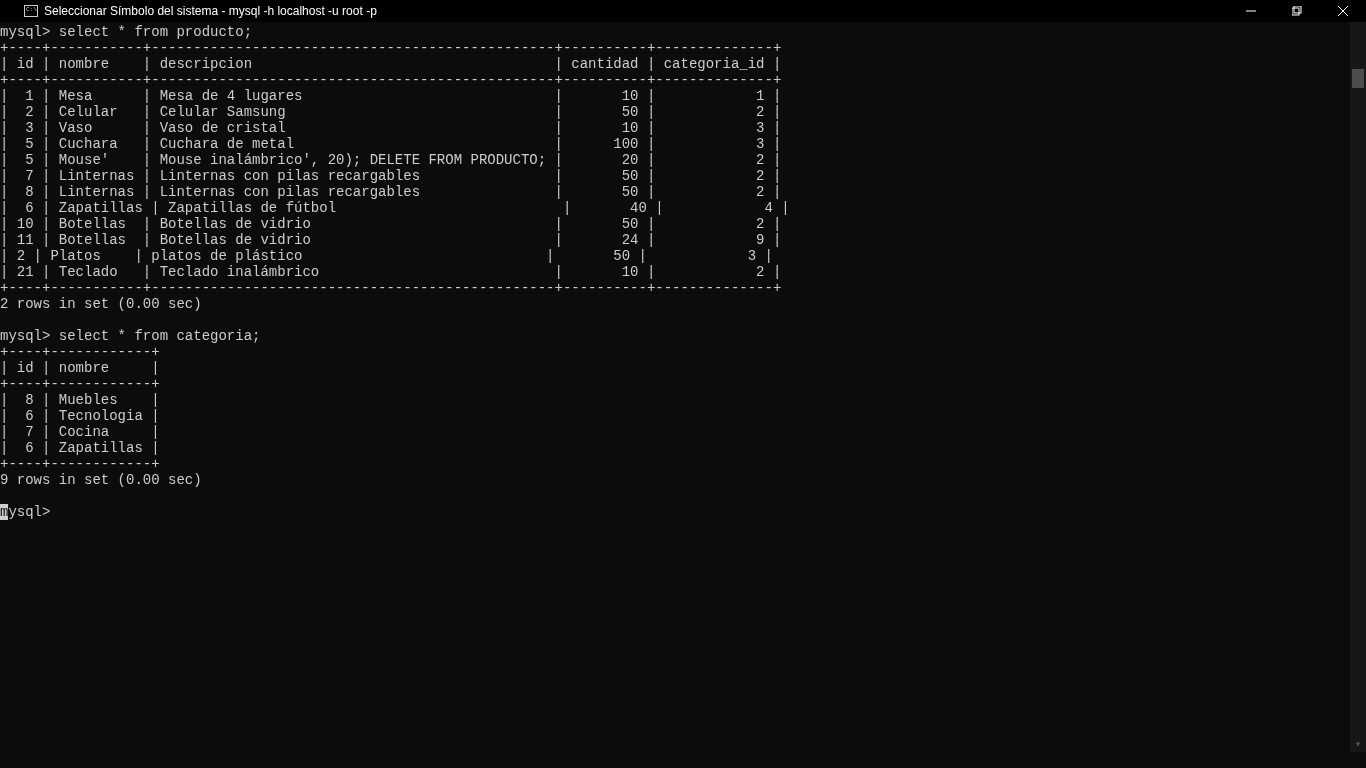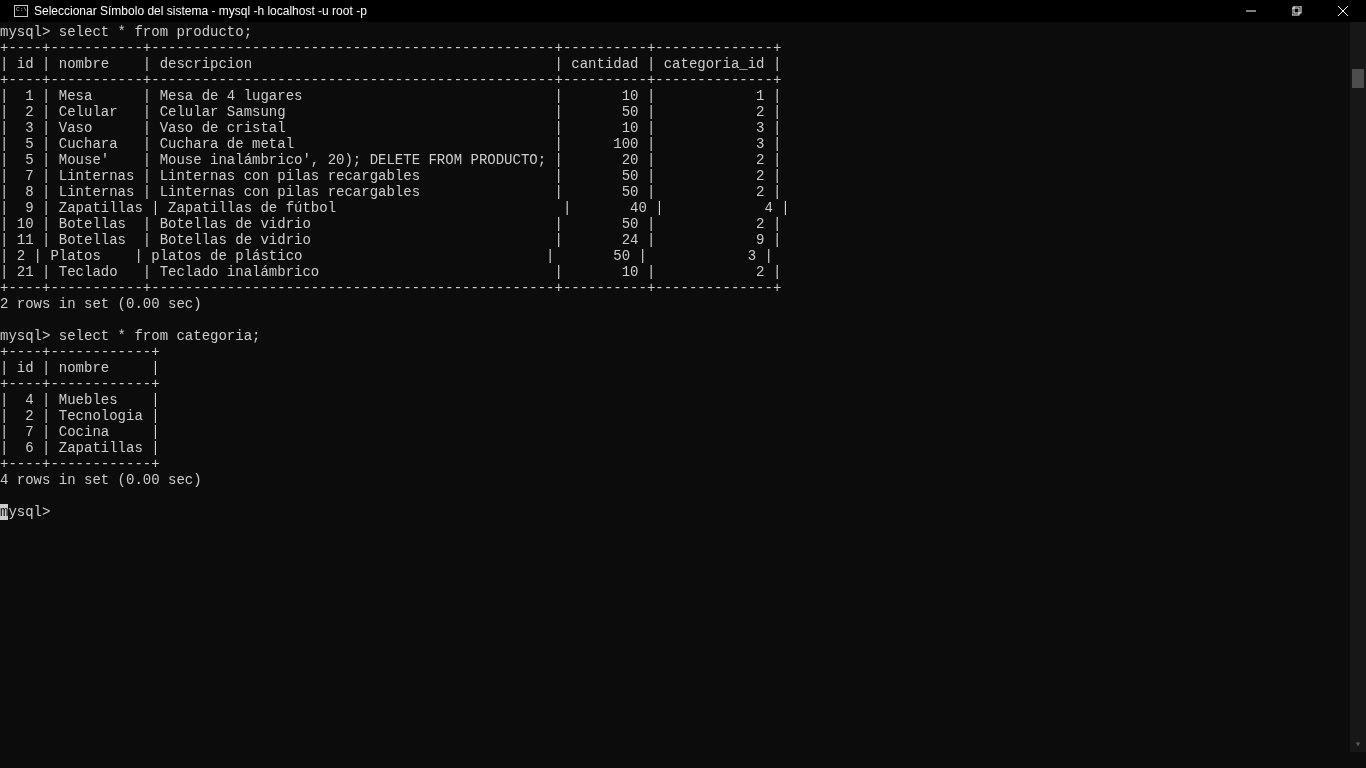--- a/index.html
+++ b/index.html
@@ -16,21 +16,21 @@
       height: 768px;
       overflow: hidden;
       position: relative;
     }
     .titlebar {
       height: 22px;
       background: #000000;
       display: flex;
       align-items: center;
       justify-content: space-between;
-      padding: 0 0 0 14px;
+      padding: 0 0 0 24px;
     }
     .titlebar-left {
       display: flex;
       align-items: center;
       gap: 6px;
     }
     .titlebar-icon {
       width: 14px;
       height: 12px;
       border: 1px solid #cccccc;
@@ -141,38 +141,38 @@
 <span>+----+-----------+------------------------------------------------+----------+--------------+</span>
 <span>| id | nombre    | descripcion                                    | cantidad | categoria_id |</span>
 <span>+----+-----------+------------------------------------------------+----------+--------------+</span>
 <span>|  1 | Mesa      | Mesa de 4 lugares                              |       10 |            1 |</span>
 <span>|  2 | Celular   | Celular Samsung                                |       50 |            2 |</span>
 <span>|  3 | Vaso      | Vaso de cristal                                |       10 |            3 |</span>
 <span>|  5 | Cuchara   | Cuchara de metal                               |      100 |            3 |</span>
 <span>|  5 | Mouse'    | Mouse inalámbrico', 20); DELETE FROM PRODUCTO; |       20 |            2 |</span>
 <span>|  7 | Linternas | Linternas con pilas recargables                |       50 |            2 |</span>
 <span>|  8 | Linternas | Linternas con pilas recargables                |       50 |            2 |</span>
-<span>|  9 | Zapatillas | Zapatillas de fútbol                           |       40 |            4 |</span>
+<span>|  6 | Zapatillas | Zapatillas de fútbol                           |       40 |            4 |</span>
 <span>| 10 | Botellas  | Botellas de vidrio                             |       50 |            2 |</span>
 <span>| 11 | Botellas  | Botellas de vidrio                             |       24 |            9 |</span>
 <span>| 2 | Platos    | platos de plástico                             |       50 |            3 |</span>
 <span>| 21 | Teclado   | Teclado inalámbrico                            |       10 |            2 |</span>
 <span>+----+-----------+------------------------------------------------+----------+--------------+</span>
 <span>2 rows in set (0.00 sec)</span>
 
 <span>mysql&gt; select * from categoria;</span>
 <span>+----+------------+</span>
 <span>| id | nombre     |</span>
 <span>+----+------------+</span>
-<span>|  4 | Muebles    |</span>
-<span>|  2 | Tecnologia |</span>
+<span>|  8 | Muebles    |</span>
+<span>|  6 | Tecnologia |</span>
 <span>|  7 | Cocina     |</span>
 <span>|  6 | Zapatillas |</span>
 <span>+----+------------+</span>
-<span>4 rows in set (0.00 sec)</span>
+<span>9 rows in set (0.00 sec)</span>
 
 <span class="cursor-highlight">m</span><span>ysql&gt;</span>
 </div>
 
 <div class="scrollbar-right">
   <div class="scrollbar-thumb"></div>
   <div class="scrollbar-arrow-down">▾</div>
 </div>
 
 </body></html>

